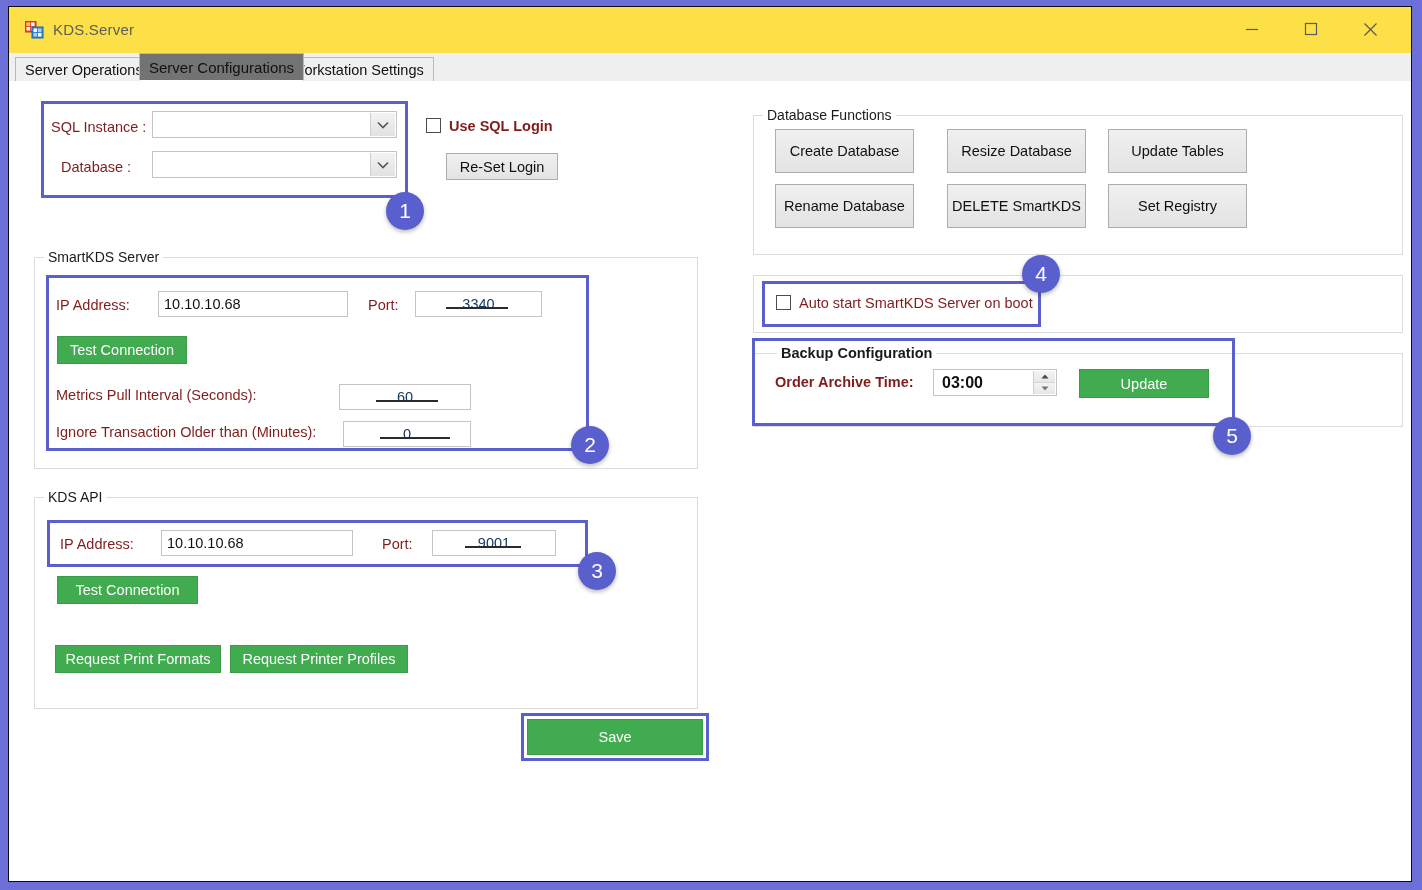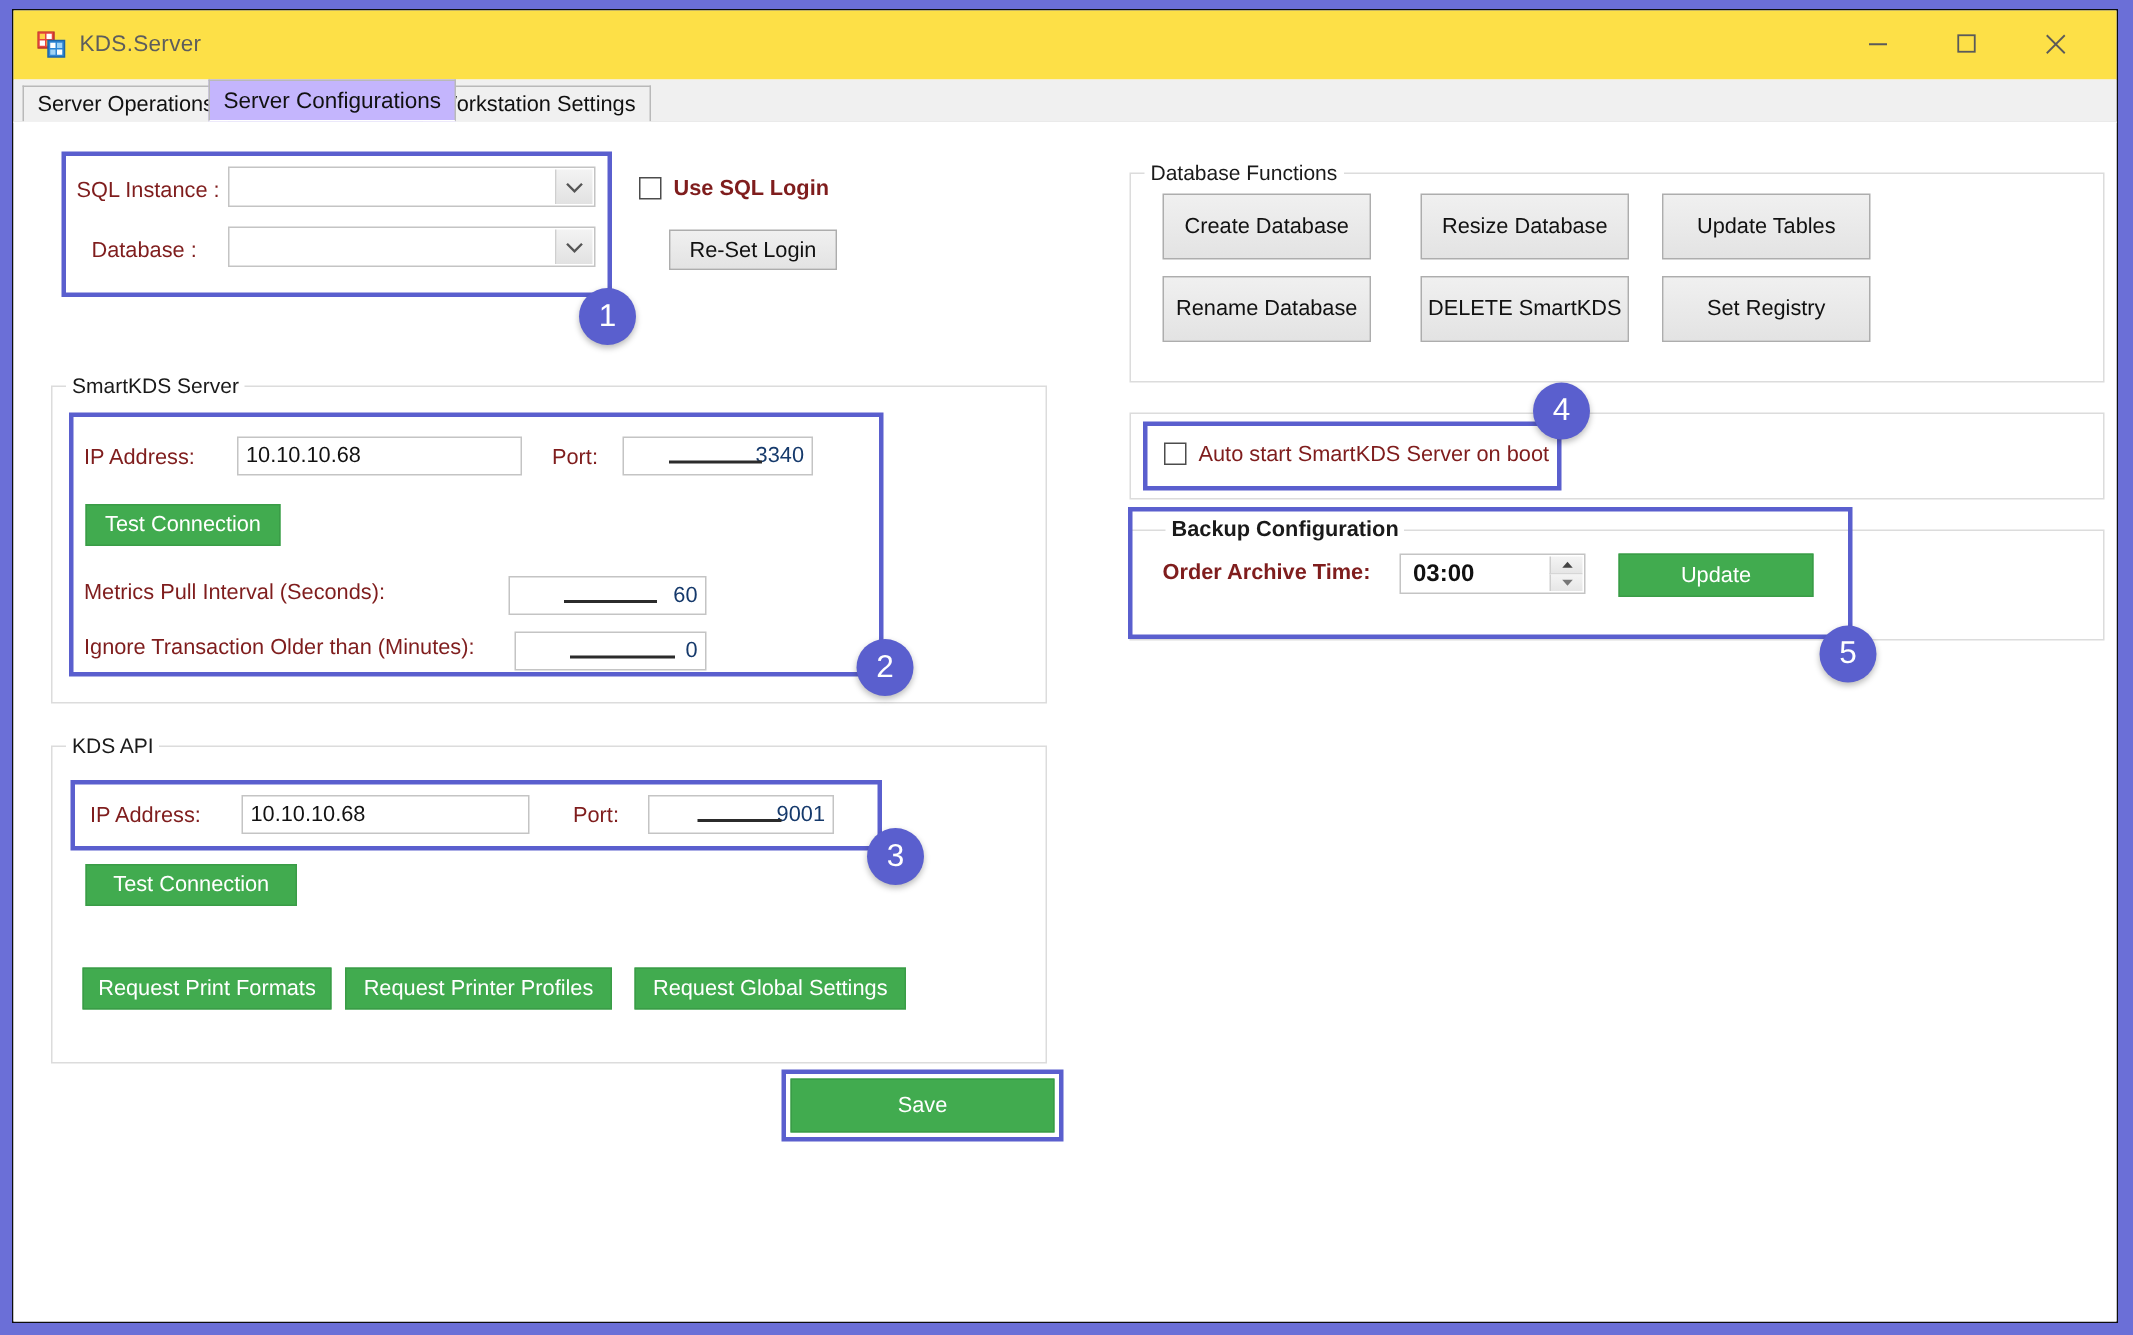--- a/index.html
+++ b/index.html
@@ -56,21 +56,21 @@
     border:1px solid #b9b9b9;
     border-bottom:none;
     display:flex;align-items:center;justify-content:center;
     font-size:14.5px;color:#111;
     padding:0 9px;
     box-sizing:border-box;
     white-space:nowrap;
   }
   .tab.active{
     height:28px;
-    background:#c4b5fd;
+    background:#737373;
     border-bottom:1px solid #ffffff;
     z-index:3;
     font-size:15px;
   }
   #tab0{left:6px;}
   #tab1{left:130px;}
   #tab2{left:272px;}
   
   #page{
     position:absolute;left:0;top:74px;right:0;bottom:0;
@@ -101,21 +101,21 @@
   .tb{
     position:absolute;
     background:#ffffff;
     border:1px solid #c4c4c4;
     box-sizing:border-box;
     font-size:14.5px;color:#111;
     display:flex;align-items:center;
     padding:0 5px;
     overflow:hidden;
   }
-  .tb.num{justify-content:flex-end;color:#15396b;}
+  .tb.num{justify-content:center;color:#15396b;}
   .tb.num .underline{
     position:absolute;height:2px;background:#2b2b2b;
     bottom:7px;
   }
   
   .cb{
     position:absolute;
     background:#ffffff;
     border:1px solid #c4c4c4;
     box-sizing:border-box;
@@ -323,23 +323,20 @@
       <div class="btn-green" style="left:48px;top:495px;width:141px;height:28px;">
         <span>Test Connection</span>
       </div>
 
       <div class="btn-green" style="left:46px;top:564px;width:166px;height:28px;">
         <span>Request Print Formats</span>
       </div>
       <div class="btn-green" style="left:221px;top:564px;width:178px;height:28px;">
         <span>Request Printer Profiles</span>
       </div>
-      <div class="btn-green" style="left:414px;top:564px;width:181px;height:28px;">
-        <span>Request Global Settings</span>
-      </div>
 
       <div class="btn-green" style="left:518px;top:638px;width:176px;height:36px;">
         <span>Save</span>
       </div>
 
       <div class="gb" style="left:744px;top:34px;width:650px;height:140px;">
         <span class="gb-title">Database Functions</span>
       </div>
       <div class="btn-grey" style="left:766px;top:48px;width:139px;height:44px;">
         <span>Create Database</span>

